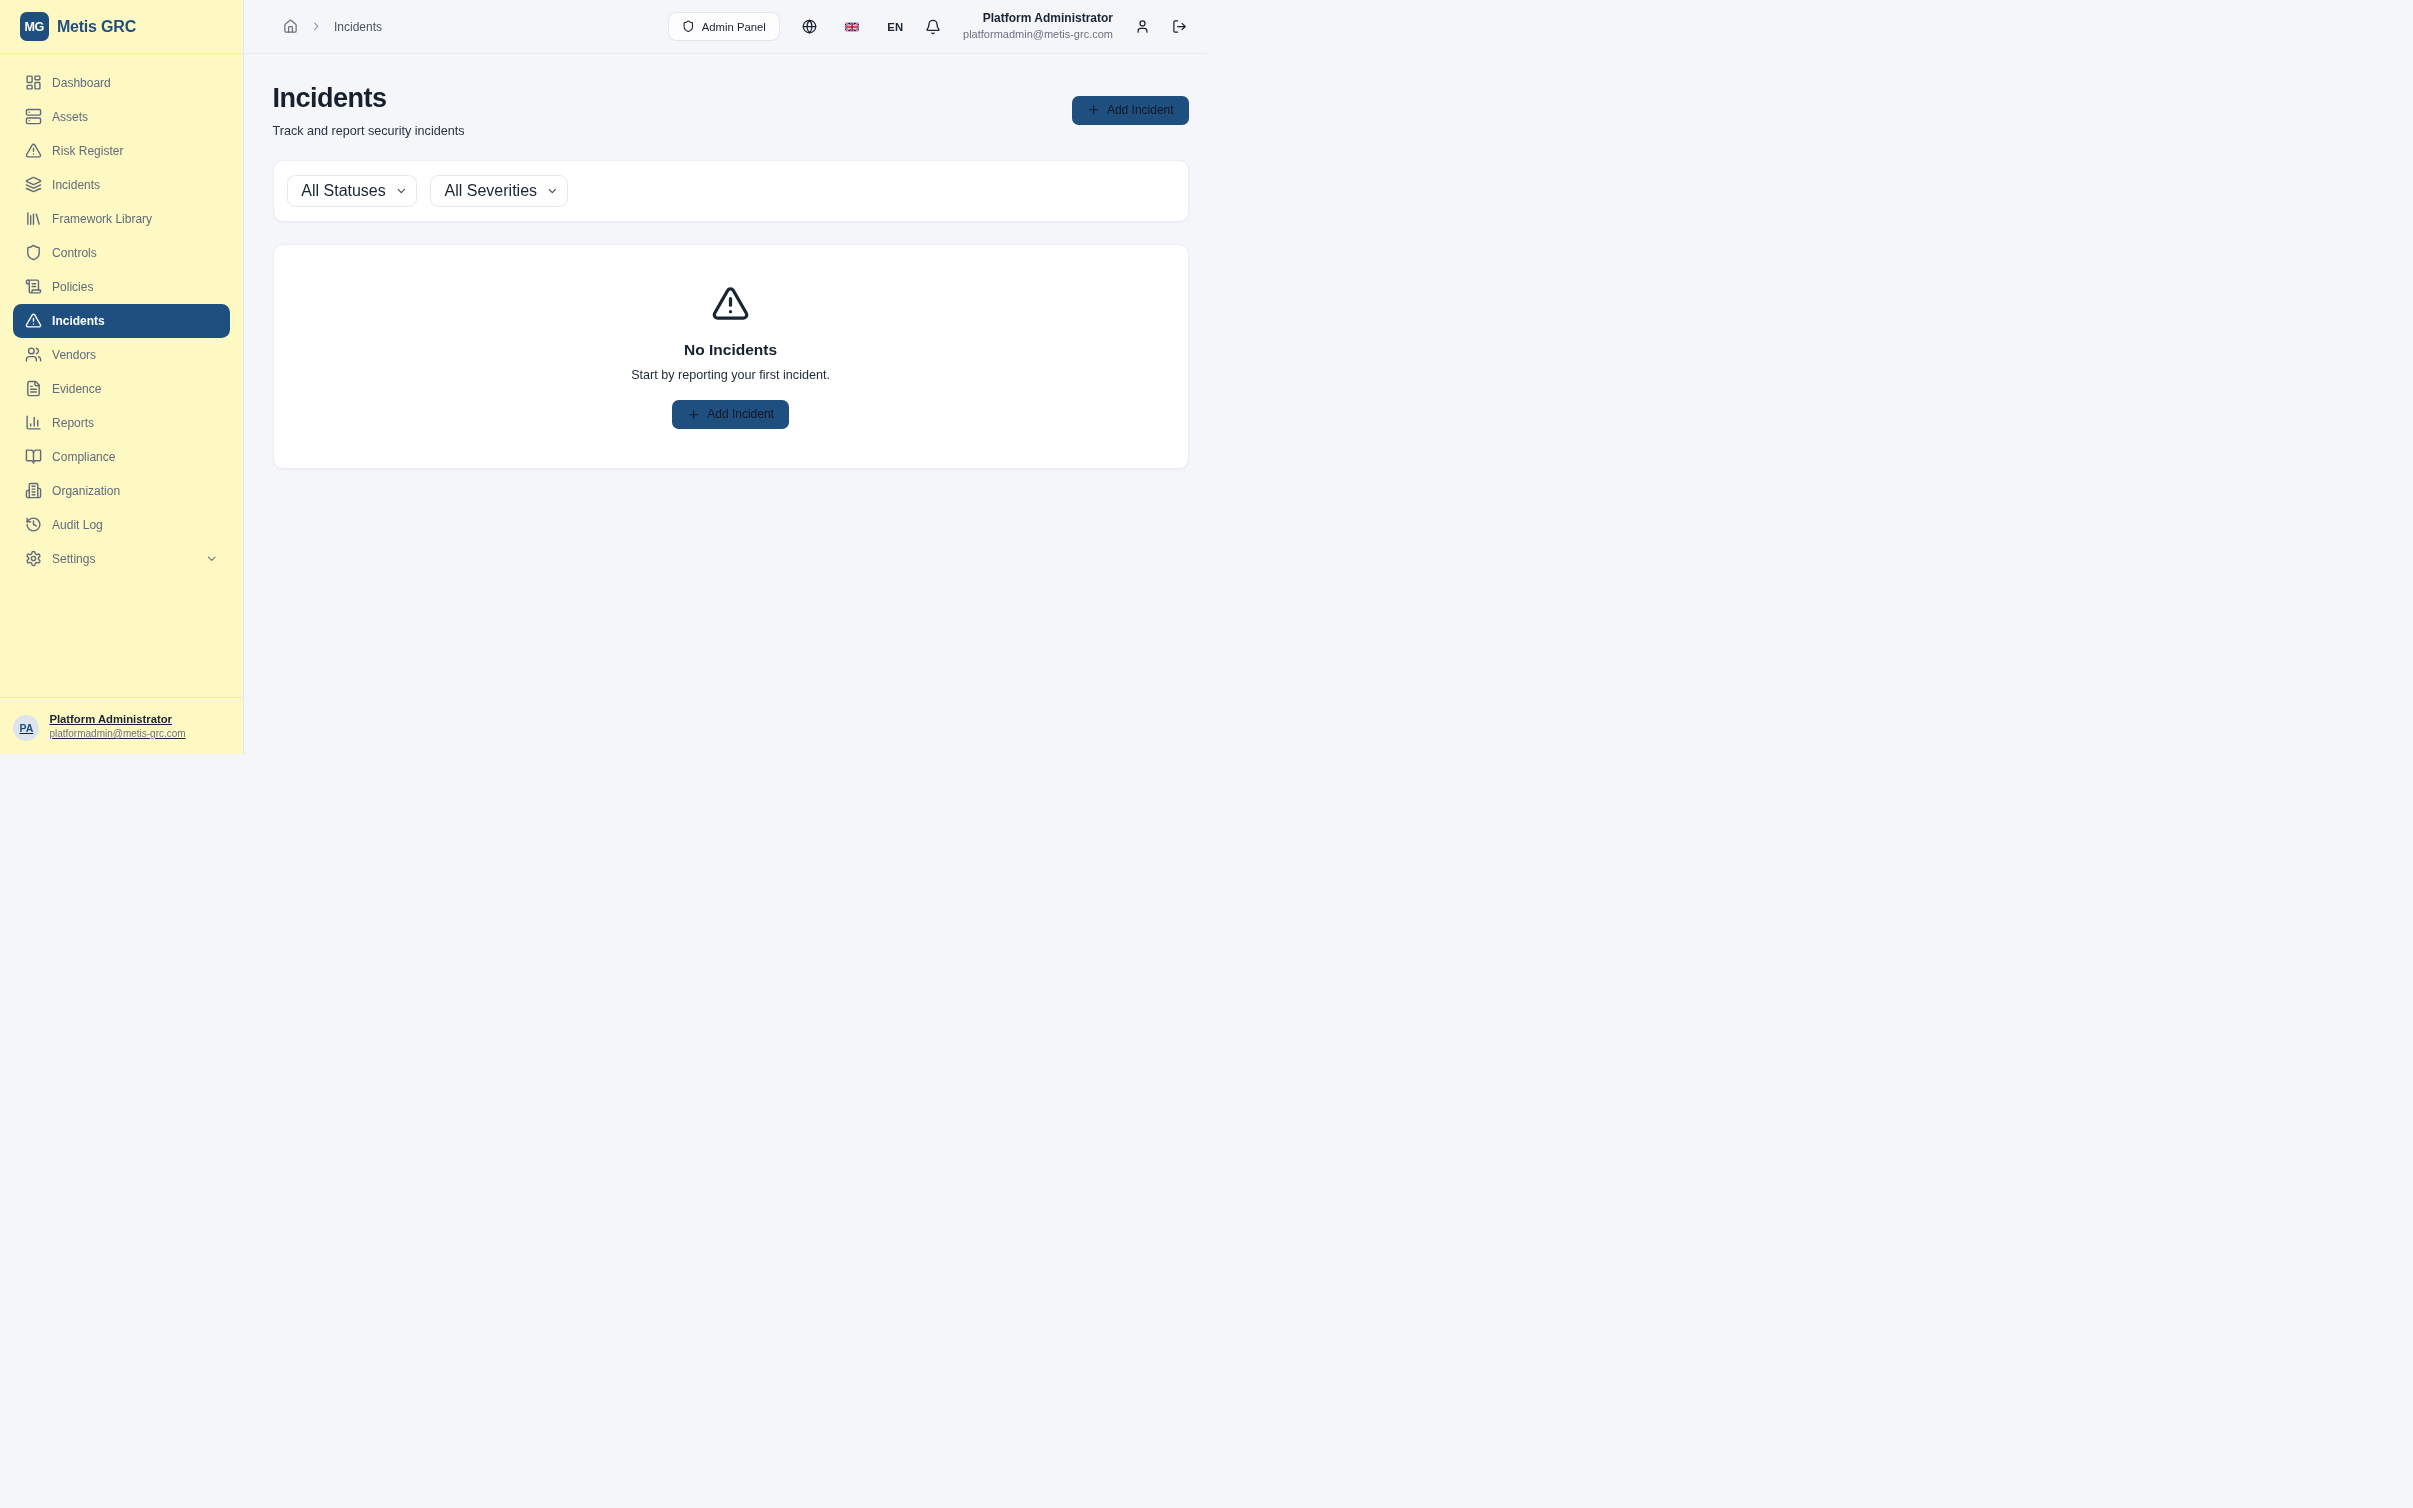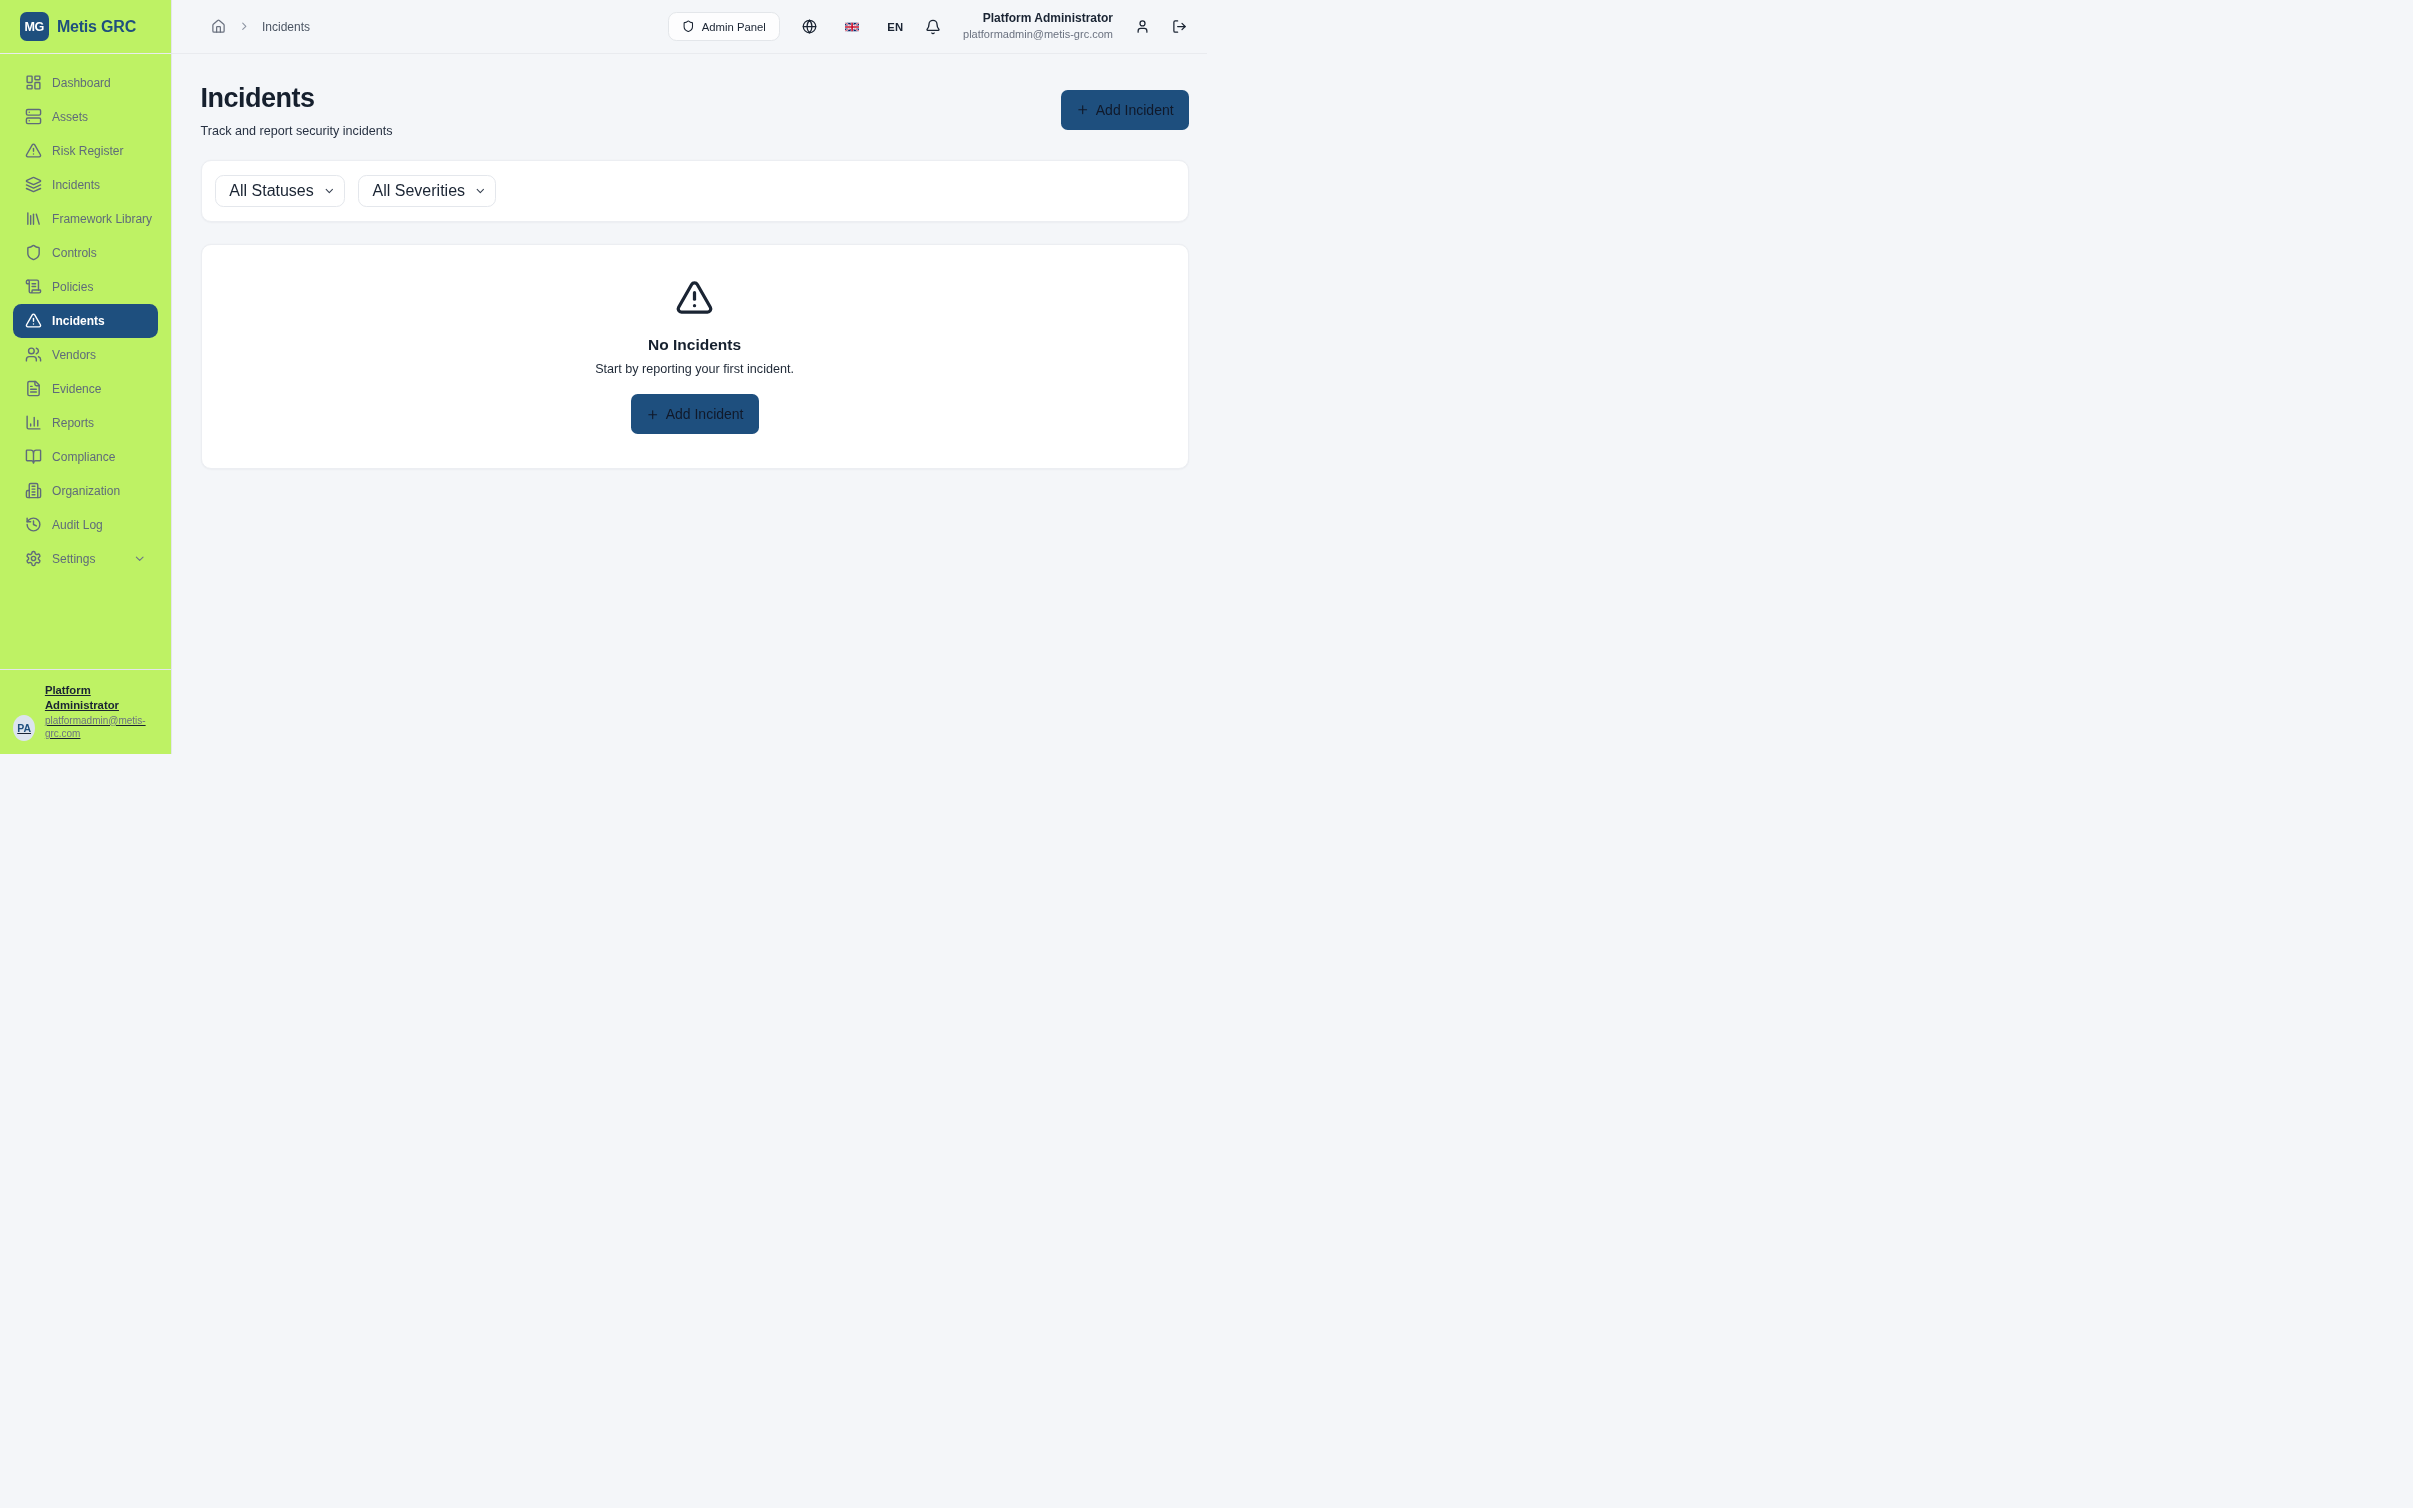--- a/index.html
+++ b/index.html
@@ -10,22 +10,22 @@
     color:#1a2433;
     -webkit-font-smoothing:antialiased;
   }
   svg { display:block; }
   .icon { flex:none; display:flex; align-items:center; justify-content:center; }
 
   .app { display:flex; width:1207px; height:754px; }
 
   
   .sidebar {
-    width:172px; flex:none; height:100%;
-    background:#bef264;
+    width:244px; flex:none; height:100%;
+    background:#fef9c3;
     border-right:0.8px solid #e4e6eb;
     display:flex; flex-direction:column;
   }
   .logo-row {
     height:54px; flex:none;
     display:flex; align-items:center; gap:8.4px;
     padding:0 20px;
     border-bottom:0.8px solid #e9ebef;
   }
   .logo-box {
@@ -99,23 +99,23 @@
   .tb-icon svg { width:15px; height:15px; }
 
   .content { flex:1; padding:28.5px 18.4px 0 28.5px; overflow:hidden; }
 
   .page-header { display:flex; align-items:center; justify-content:space-between; }
   .page-title { font-size:27px; font-weight:800; color:#16202e; letter-spacing:-0.5px; }
   .page-subtitle { font-size:12.6px; color:#283243; margin-top:10px; }
 
   .btn-primary {
     display:flex; align-items:center; gap:6.7px;
-    height:40px; padding:0 15px;
+    height:29px; padding:0 15px;
     background:#1e4f7e; border:none; border-radius:6.7px;
-    font-size:14px; font-weight:500; color:#10192a;
+    font-size:12px; font-weight:500; color:#10192a;
     cursor:pointer; font-family:inherit;
   }
   .btn-primary .icon svg { width:13.4px; height:13.4px; }
 
   .filters-card {
     margin-top:22px;
     background:#ffffff; border:0.8px solid #eceef2; border-radius:10px;
     box-shadow:0 0.8px 1.7px rgba(16,24,40,0.04);
     padding:14.2px 13.4px;
     display:flex; align-items:center; gap:13.4px;

